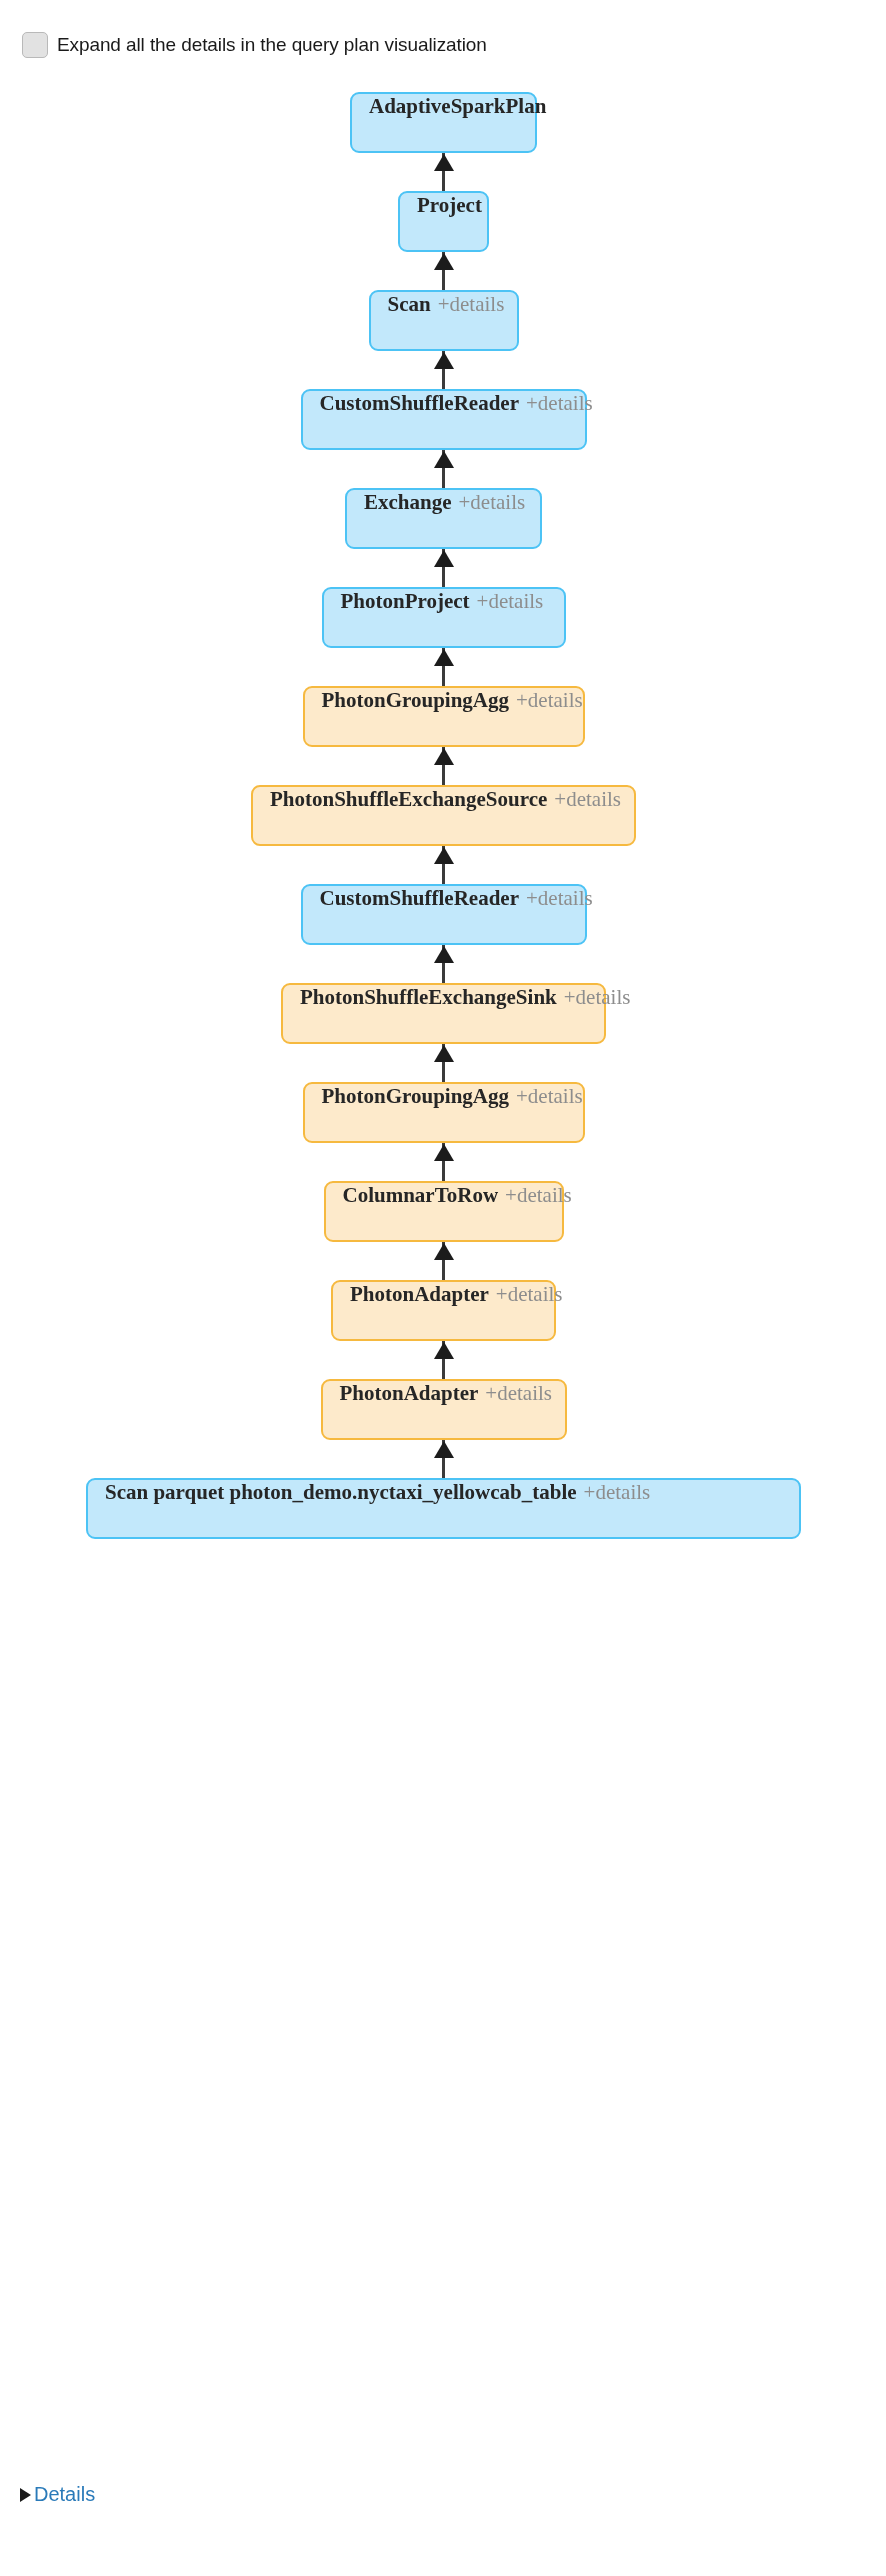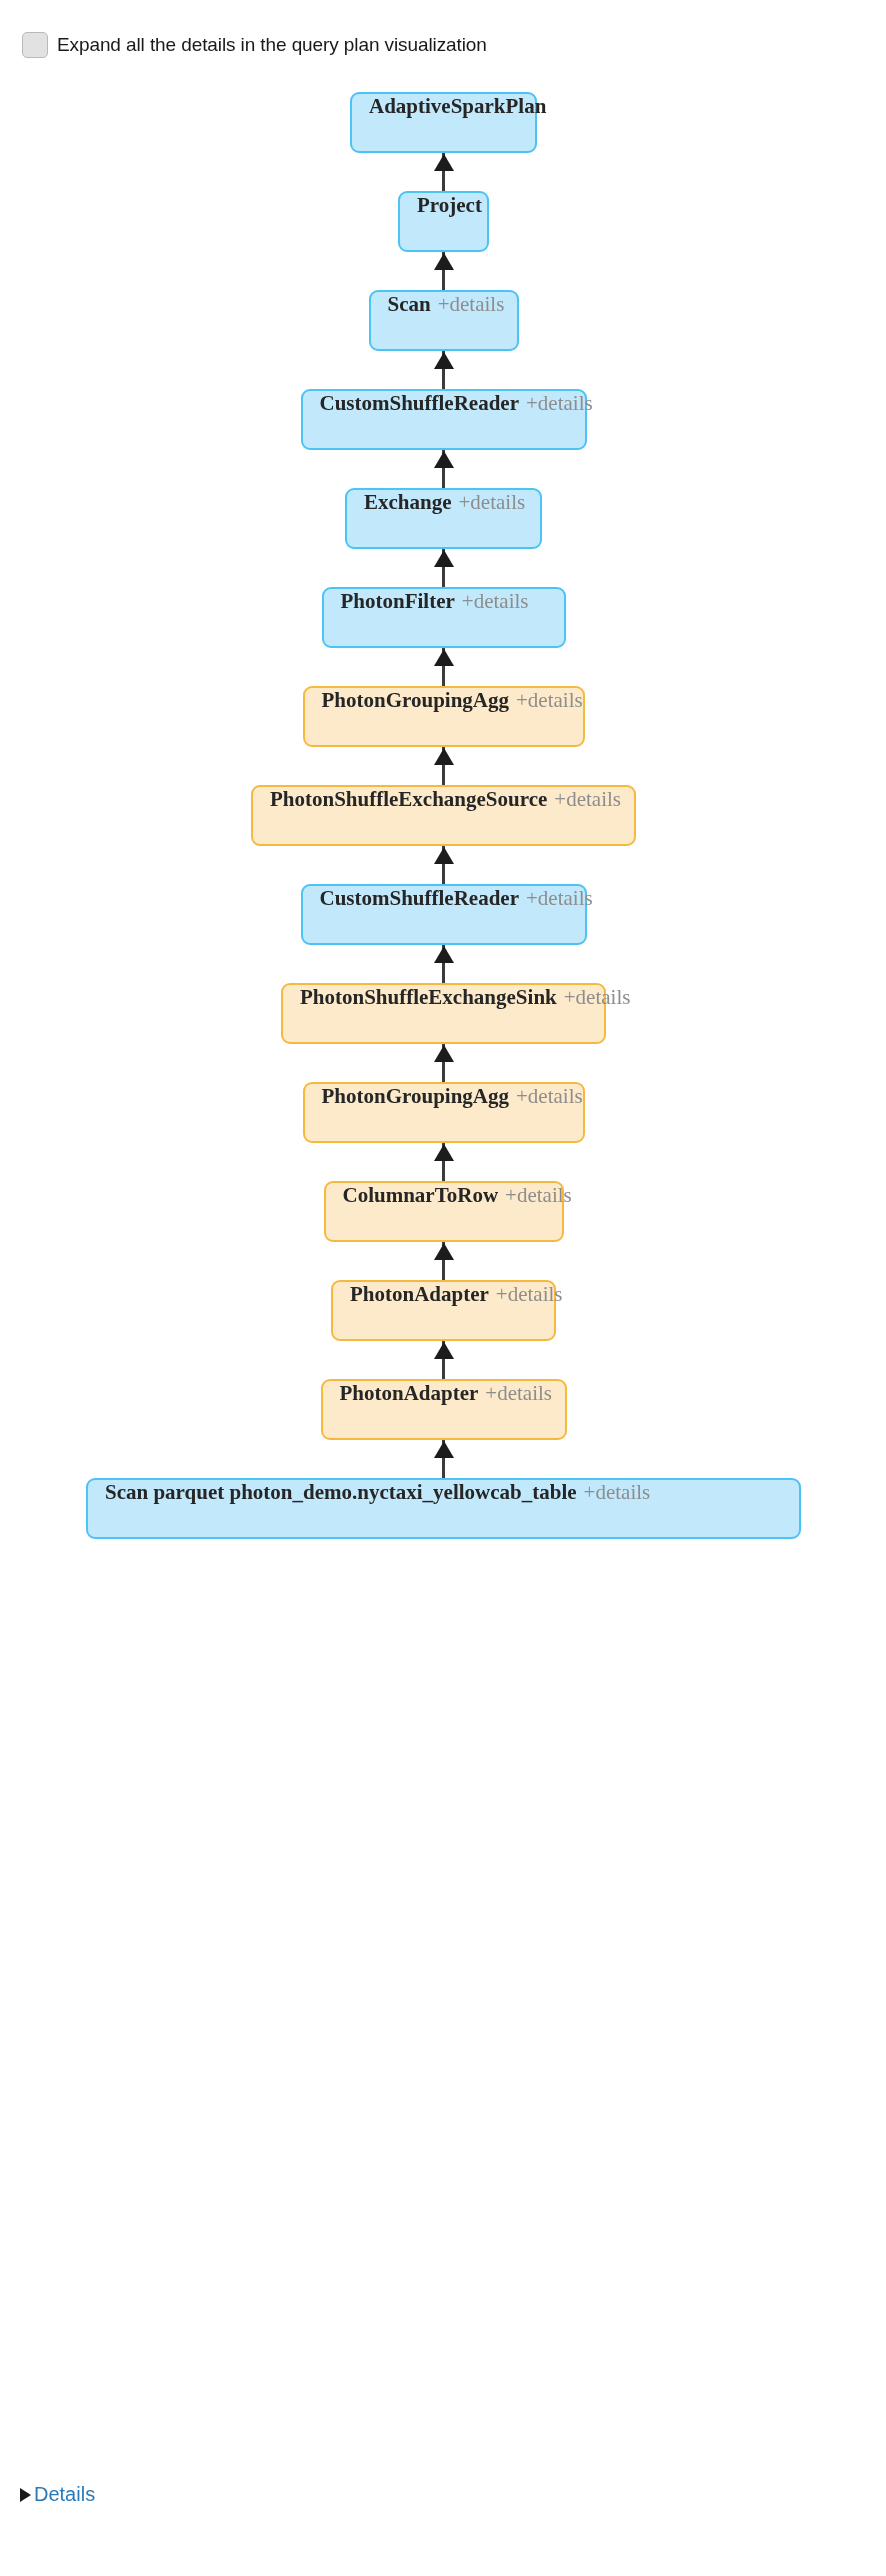--- a/index.html
+++ b/index.html
@@ -215,21 +215,21 @@
       </div>
     </div>
     <div class="plan-level" style="height: 99px;">
       <div class="connector" style="top: 80px; height: 99px;">
         <div class="shaft"></div>
       </div>
       <div class="connector" style="top: -19px; height: 19px;">
         <div class="head" style="top: 1px;"></div>
       </div>
       <div class="plan-node blue" style="width: 244px;">
-        <span class="node-title">PhotonFilter</span>
+        <span class="node-title">PhotonProject</span>
         <span class="node-details">+details</span>
       </div>
     </div>
     <div class="plan-level" style="height: 99px;">
       <div class="connector" style="top: 80px; height: 99px;">
         <div class="shaft"></div>
       </div>
       <div class="connector" style="top: -19px; height: 19px;">
         <div class="head" style="top: 1px;"></div>
       </div>

